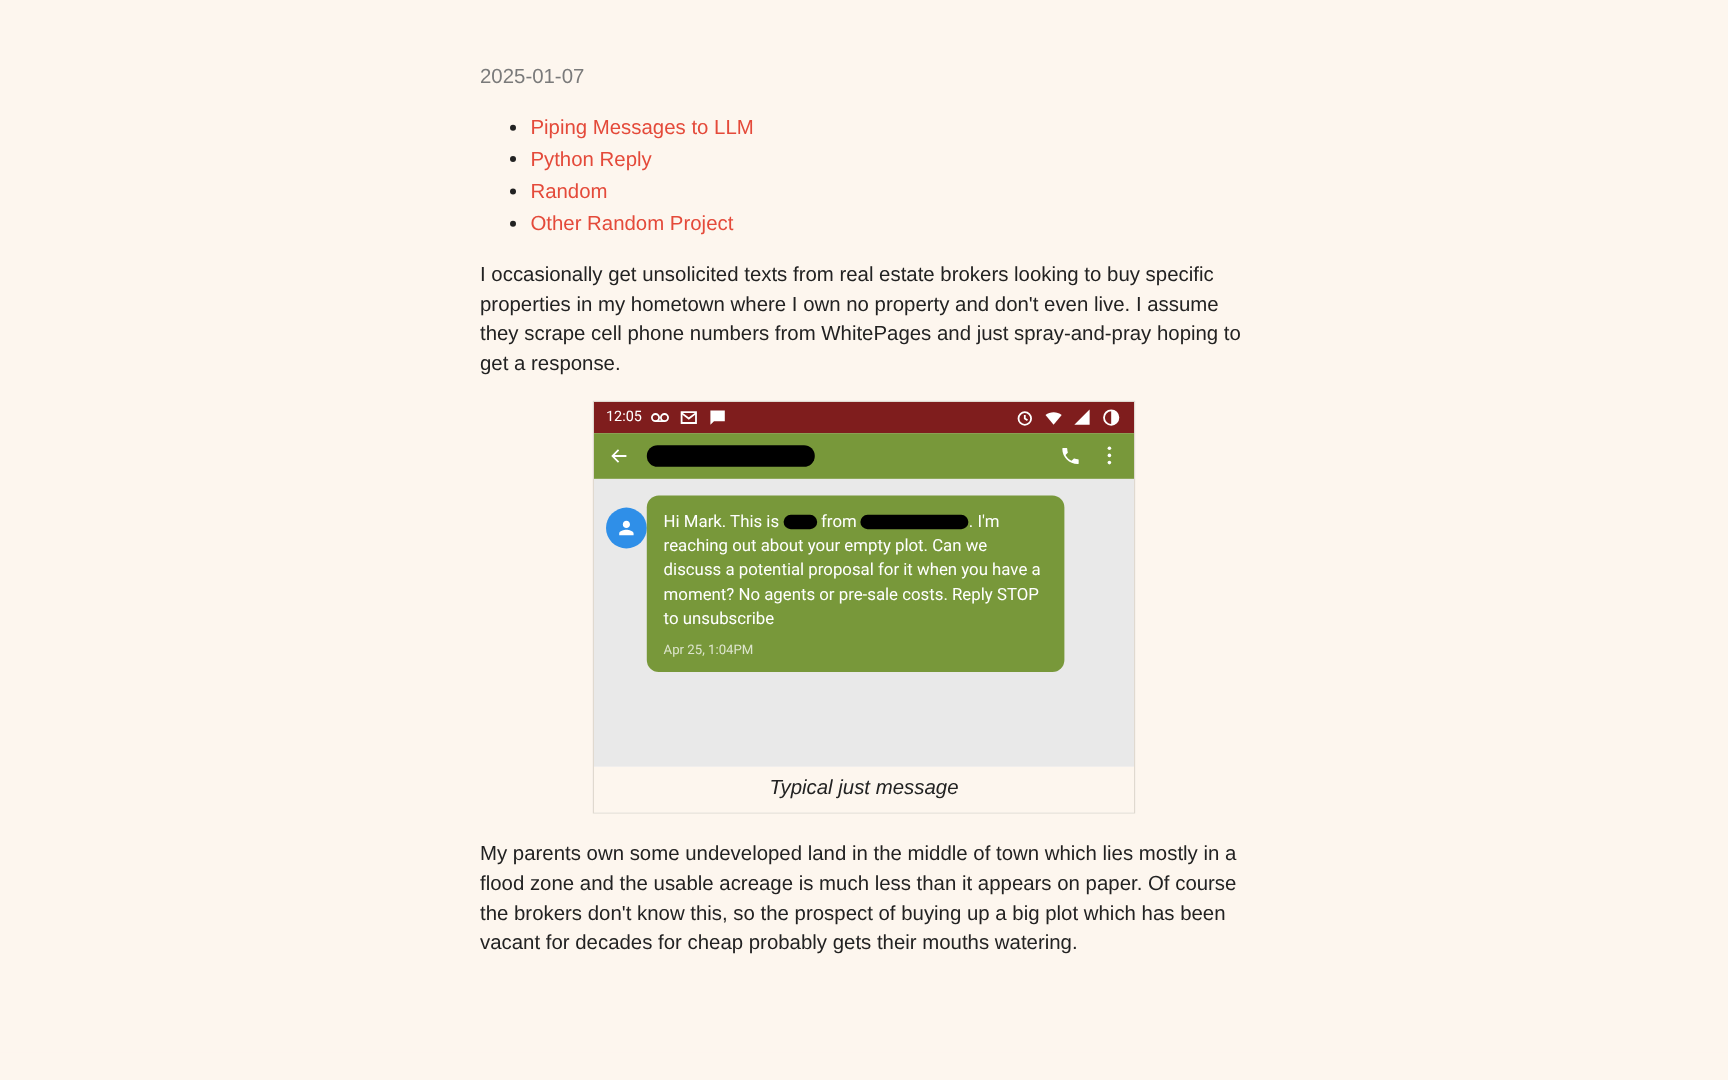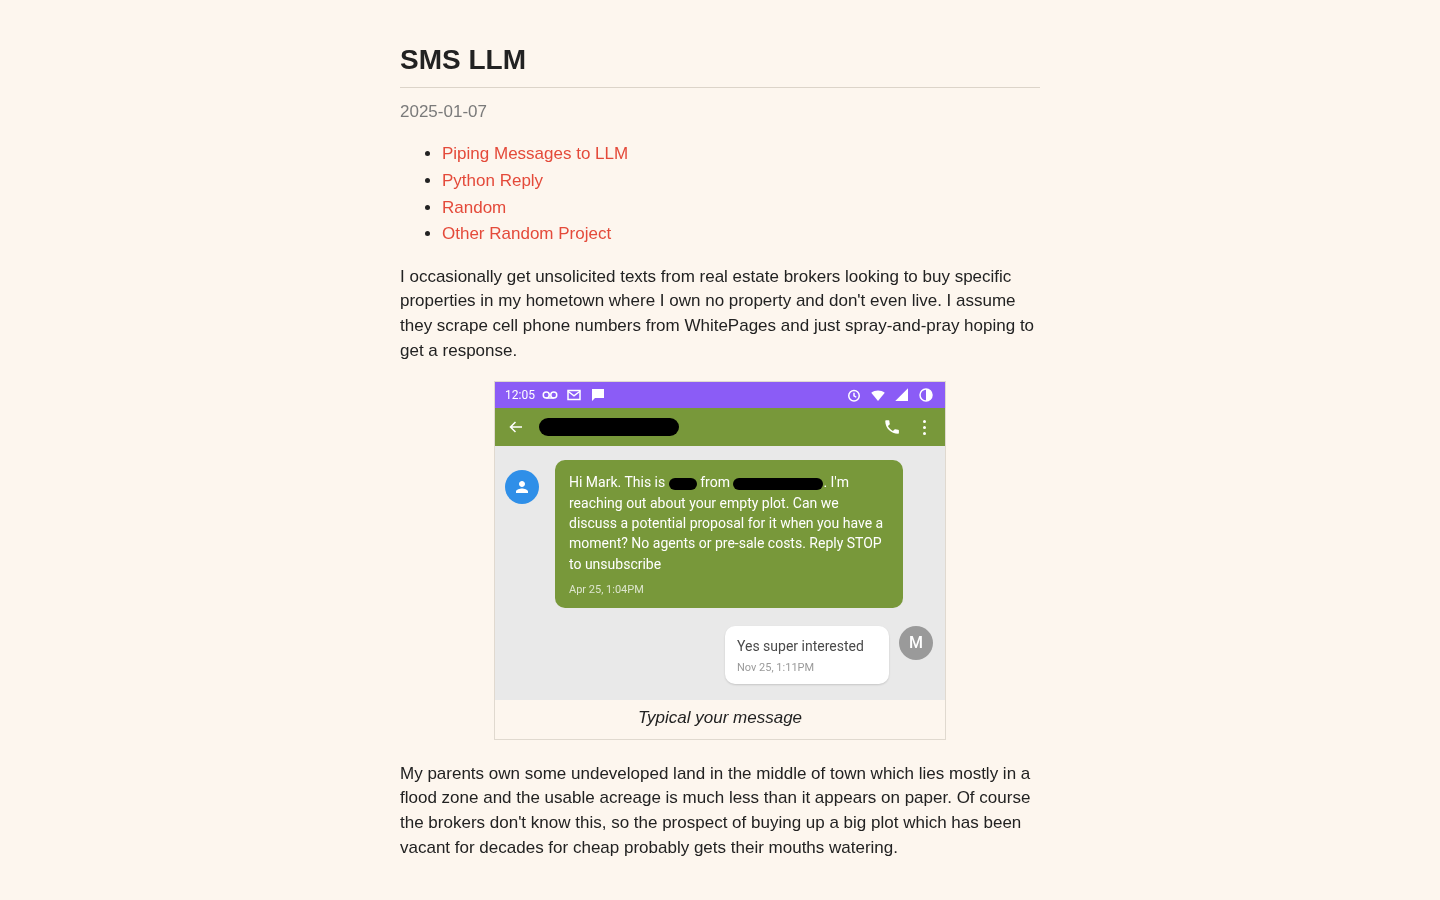--- a/index.html
+++ b/index.html
@@ -51,21 +51,21 @@
     font-size: 17px;
     color: #222;
   }
   
   .phone {
     width: 450px;
     background: #e9e9e9;
     font-family: Roboto, Arial, sans-serif;
   }
   .statusbar {
-    background: #8b5cf6;
+    background: #7f1d1d;
     color: #fff;
     display: flex;
     justify-content: space-between;
     align-items: center;
     padding: 4px 10px;
     font-size: 12px;
     height: 18px;
   }
   .statusbar .left, .statusbar .right { display: flex; align-items: center; gap: 6px; }
   .appbar {
@@ -97,21 +97,21 @@
   }
   .avatar-in {
     width: 34px; height: 34px; border-radius: 50%;
     background: #2f8fe8;
     position: absolute;
     left: 10px; top: 24px;
     display: flex; align-items: center; justify-content: center;
   }
   .avatar-in svg { width: 18px; height: 18px; fill: #fff; }
   .bubble-in {
-    margin-left: 50px;
+    margin-left: 34px;
     margin-right: 10px;
     background: #78983a;
     color: #fff;
     border-radius: 10px;
     padding: 12px 14px 10px 14px;
     font-size: 14px;
     line-height: 1.45;
     position: relative;
     max-width: 320px;
   }
@@ -148,21 +148,20 @@
     width: 34px; height: 34px; border-radius: 50%;
     background: #9a9a9a; color: #fff;
     display: flex; align-items: center; justify-content: center;
     font-size: 16px; font-weight: 500;
   }
 </style>
 </head>
 <body>
 
 <div class="page">
-  <h1>SMS LLM</h1>
   <div class="date">2025-01-07</div>
 
 
   <ul class="toc">
     <li><a href="#">Piping Messages to LLM</a></li>
     <li><a href="#">Python Reply</a></li>
     <li><a href="#">Random</a></li>
     <li><a href="#">Other Random Project</a></li>
   </ul>
 
@@ -244,27 +243,20 @@
       <div class="conv">
         <div class="avatar-in">
           <svg viewBox="0 0 24 24">
               <path d="M12 12c2.2 0 4-1.8 4-4s-1.8-4-4-4-4 1.8-4 4 1.8 4 4 4zm0 2c-2.7 0-8 1.3-8 4v2h16v-2c0-2.7-5.3-4-8-4z"></path>
             </svg>
         </div>
         <div class="bubble-in">
           <span>Hi Mark. This is </span><span class="redact" style="width:28px"></span><span> from </span><span class="redact" style="width:90px"></span><span>. I'm reaching out about your empty plot. Can we discuss a potential proposal for it when you have a moment? No agents or pre-sale costs.       Reply STOP to unsubscribe</span>
           <div class="ts">Apr 25, 1:04PM</div>
         </div>
-        <div class="row-out">
-          <div class="bubble-out">
-            <div class="txt">Yes super interested</div>
-            <div class="ts">Nov 25, 1:11PM</div>
-          </div>
-          <div class="avatar-out">M</div>
-        </div>
       </div>
     </div>
-    <div class="caption">Typical your message</div>
+    <div class="caption">Typical just message</div>
   </div>
 
   <p>My parents own some undeveloped land in the middle of town which lies mostly in a flood zone and the usable acreage is much less than it appears on paper. Of course the brokers don't know this, so the prospect of buying up a big plot which has been vacant for decades for cheap probably gets their mouths watering.</p>
 
 </div>
 
 </body></html>

